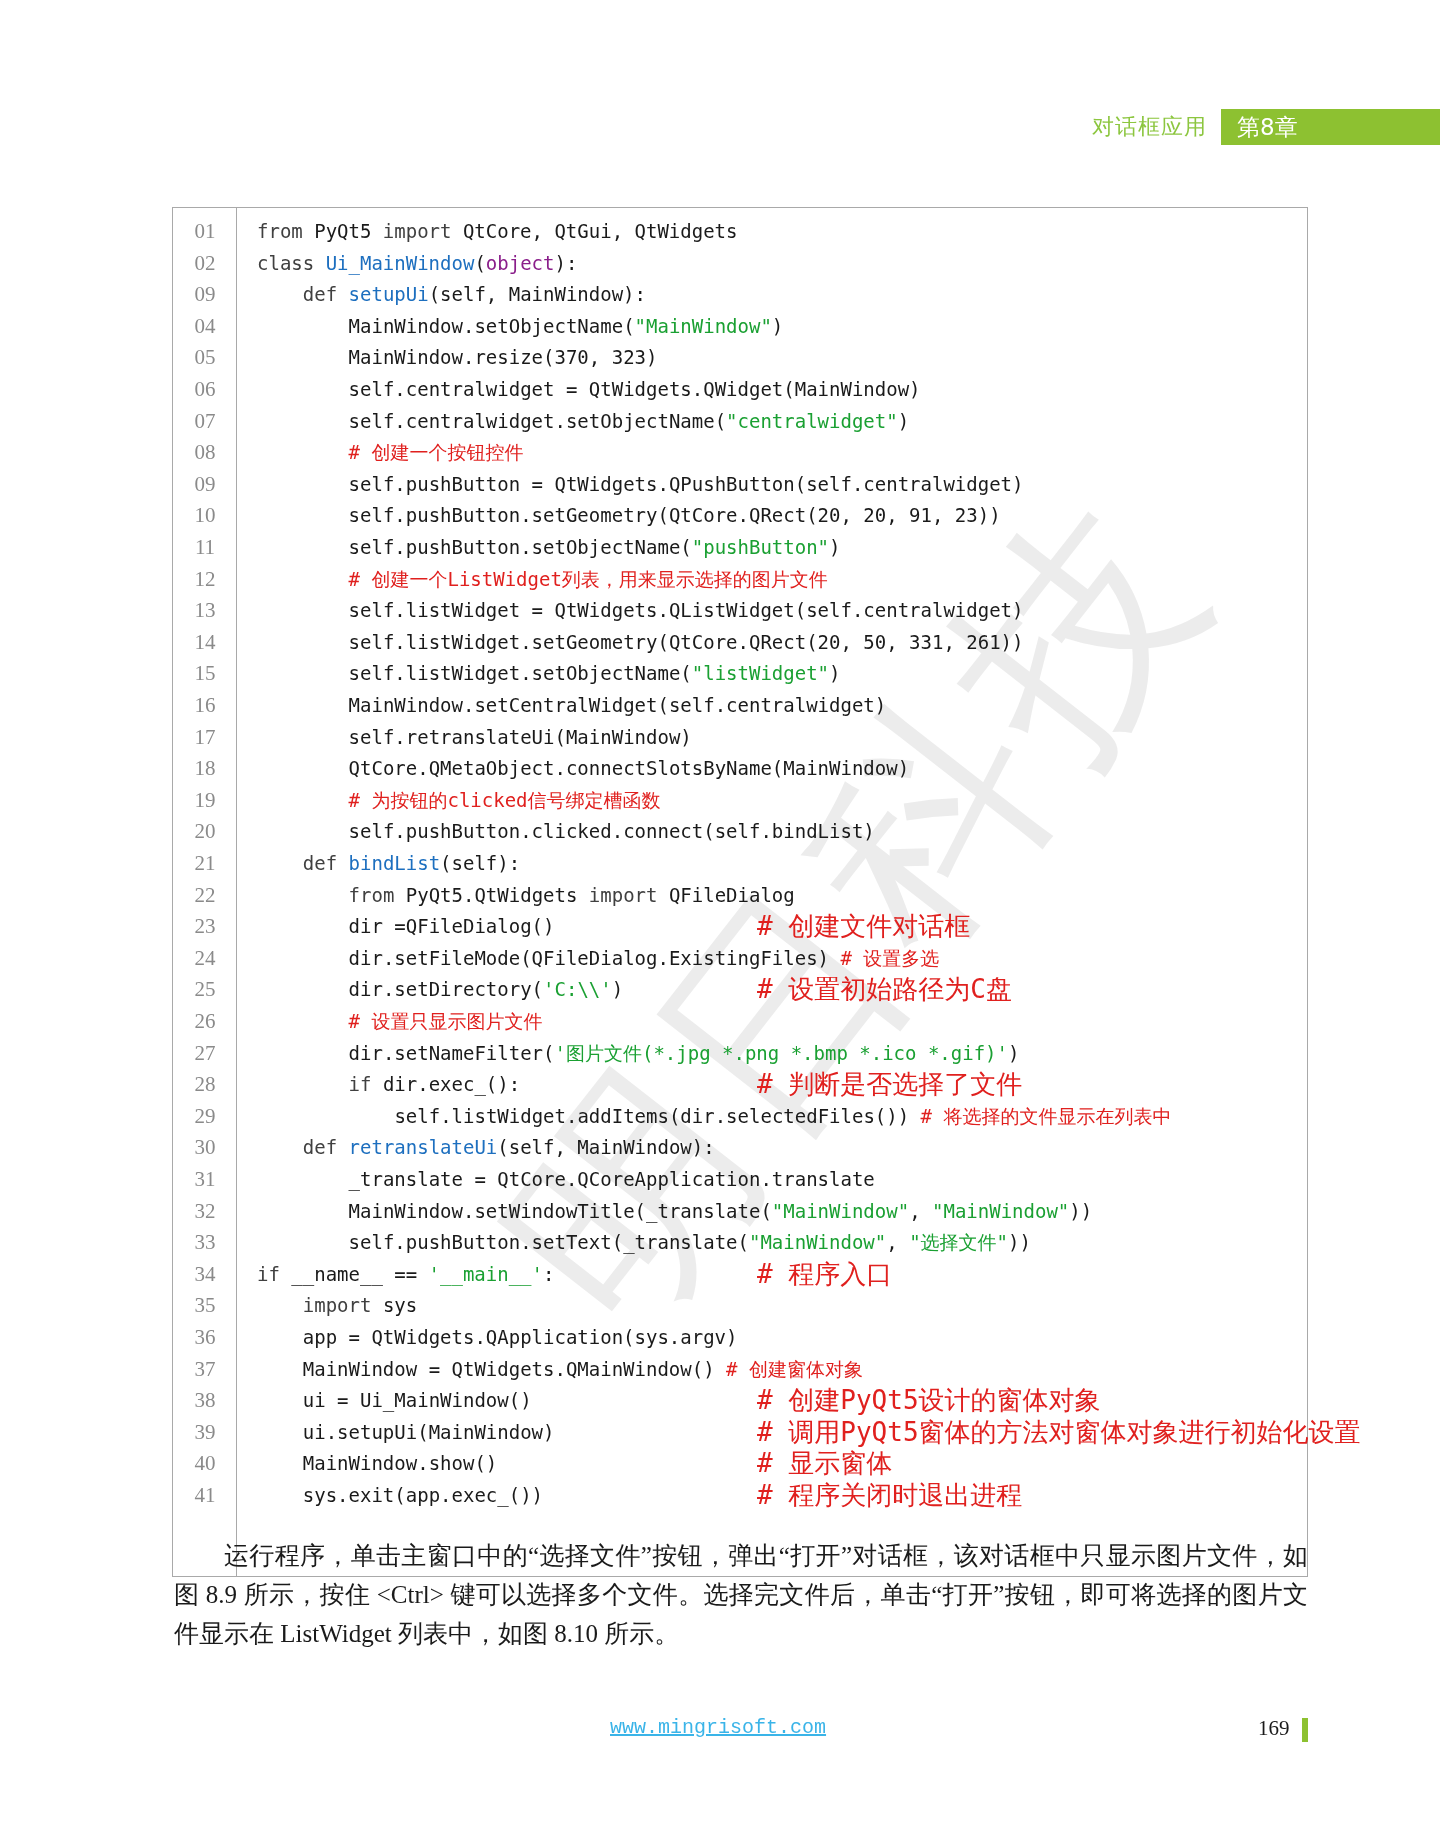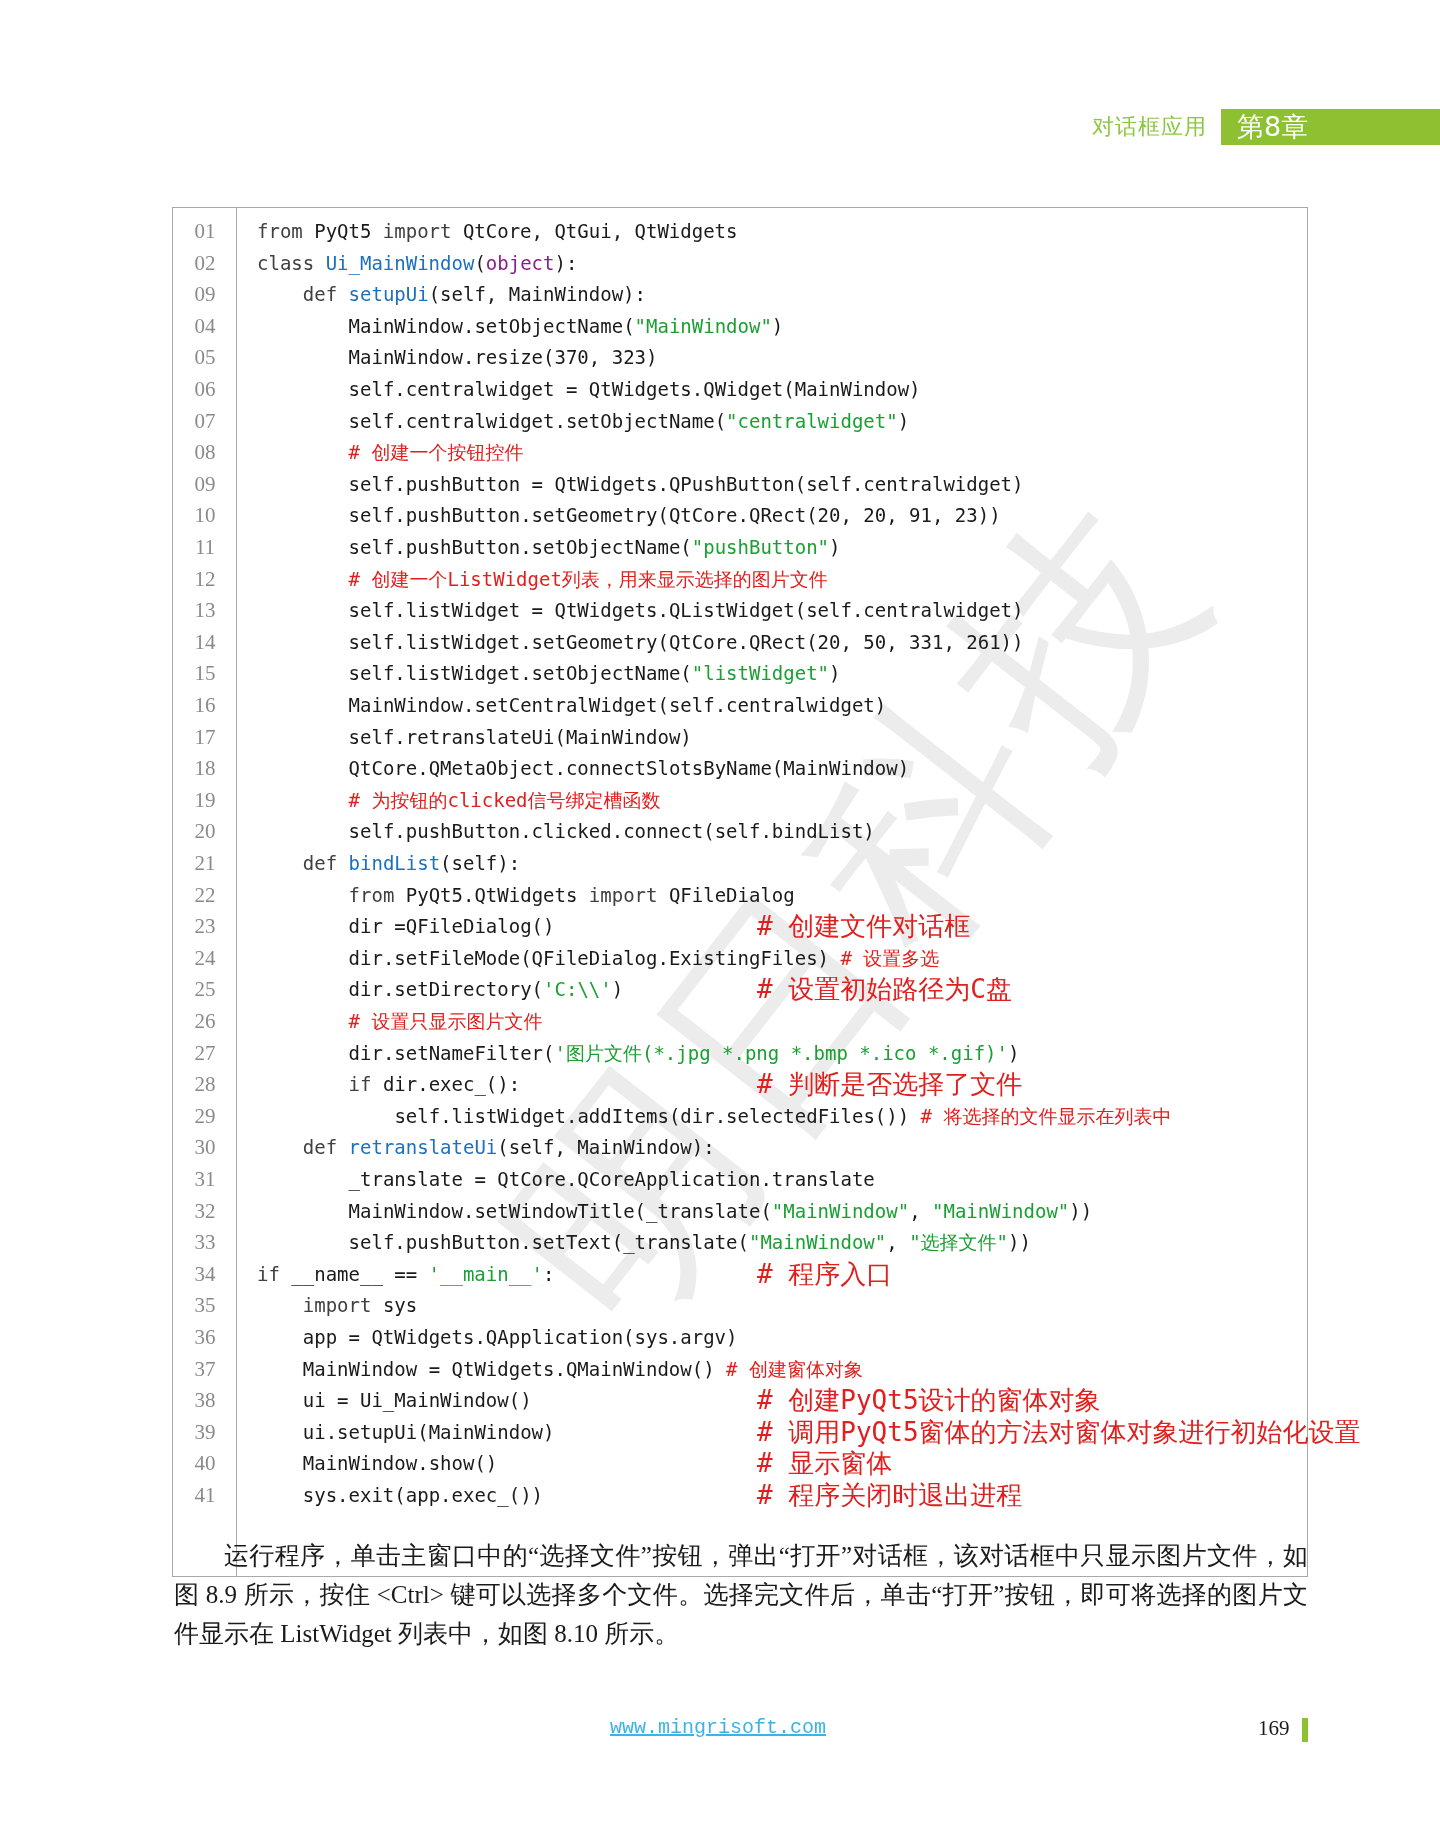--- a/index.html
+++ b/index.html
@@ -1,20 +1,20 @@
 <!DOCTYPE html>
 <html><head>
 <meta charset="utf-8">
 <style>
   html, body { margin: 0; padding: 0; background: #ffffff; }
   body { width: 1440px; height: 1833px; position: relative; overflow: hidden; font-family: "DejaVu Sans", sans-serif; }
 
   .chapter-title { position: absolute; left: 1092px; top: 110px; font-size: 22px; color: #8cc63f; letter-spacing: 1px; line-height: 34px; }
   .chapter-bar { position: absolute; left: 1221px; top: 109px; width: 219px; height: 36px; background: #8dc131; }
-  .chapter-label { position: absolute; left: 16px; top: 0; line-height: 36px; font-size: 27px; color: #ffffff; }
+  .chapter-label { position: absolute; left: 16px; top: 0; line-height: 36px; font-size: 23px; color: #ffffff; }
 
   .code-box { position: absolute; left: 172px; top: 207px; width: 1136px; height: 1370px; border: 1.5px solid #a9a9a9; box-sizing: border-box; }
   .gutter { position: absolute; left: 0; top: 0; width: 64px; height: 100%; border-right: 1.5px solid #a9a9a9; box-sizing: border-box; }
   .code-line { position: absolute; left: 0; height: 31.6px; width: 100%; }
   .line-no { position: absolute; left: 0; width: 64px; text-align: center; font-family: "Liberation Serif", serif; font-size: 21px; color: #8a8a8a; line-height: 31.6px; }
   .code-text { position: absolute; left: 84px; white-space: pre; font-family: "DejaVu Sans Mono", monospace; font-size: 19px; line-height: 31.6px; color: #1a1a1a; }
   .code-comment { position: absolute; left: 584px; white-space: pre; font-family: "DejaVu Sans Mono", monospace; font-size: 26px; line-height: 31.6px; color: #e0201e; }
   .tk-kw { color: #404040; }
   .tk-fn { color: #1d6fbf; }
   .tk-bi { color: #8a1e8a; }

